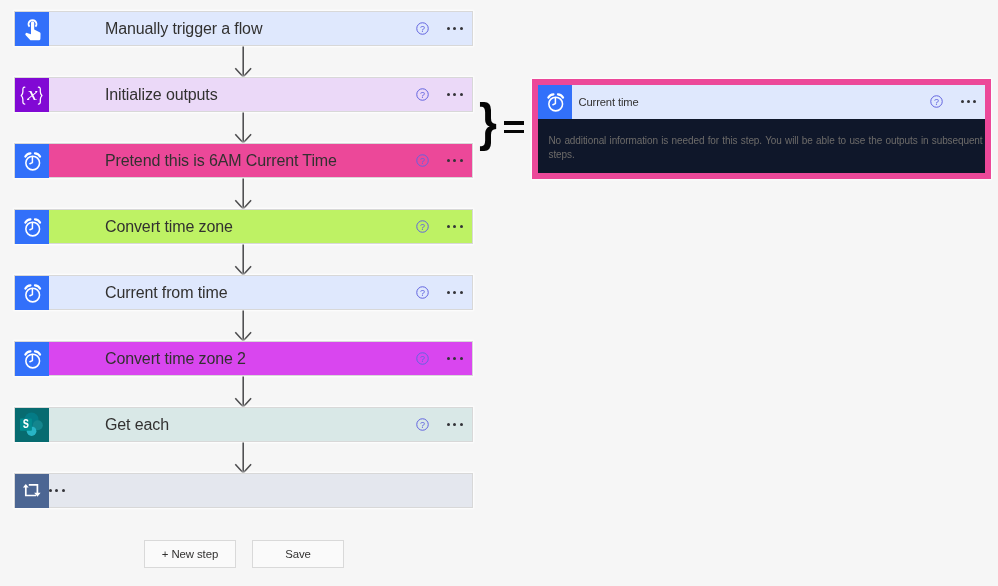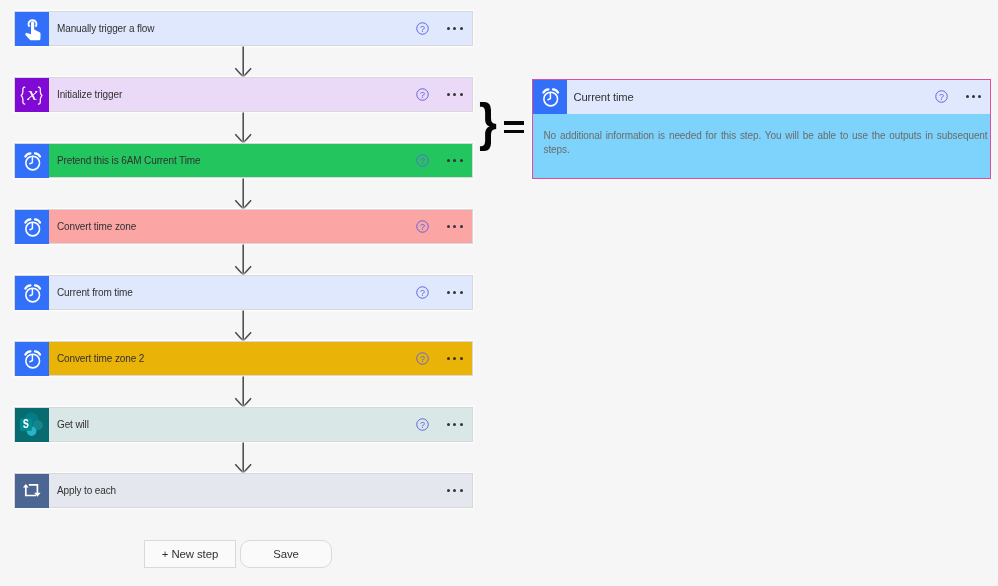--- a/index.html
+++ b/index.html
@@ -6,52 +6,52 @@
   body{width:998px;height:586px;background:#f6f6f6;
        font-family:"Liberation Sans",sans-serif;overflow:hidden;position:relative;}
 
   
   #flow{position:absolute;left:14px;top:11px;width:459px;}
   .card{position:relative;height:35px;display:flex;align-items:stretch;box-sizing:border-box;
         border:0.6px solid #d8d8d8;box-shadow:0 0 2px 1px rgba(255,255,255,0.9);}
   .card-icon{width:34px;height:34px;flex:0 0 34px;display:flex;align-items:flex-start;justify-content:flex-start;
              overflow:visible;}
   .card-body{flex:1;display:flex;align-items:center;box-sizing:border-box;}
-  .card-title{font-size:10px;color:#323130;padding-left:8px;flex:1;white-space:nowrap;
-              letter-spacing:-0.12px;}
+  .card-title{font-size:16px;color:#323130;padding-left:8px;flex:1;white-space:nowrap;
+              letter-spacing:-0.12px;margin-left:48px;}
   .card-actions{display:flex;align-items:center;}
   .help-btn{width:13px;height:13px;margin-right:17.5px;position:relative;display:flex;
             align-items:center;justify-content:center;}
   .ellipsis{width:15.9px;height:14px;margin-right:9.4px;display:flex;align-items:center;
             justify-content:space-between;position:relative;}
   .ellipsis i{display:block;width:3.0px;height:3.0px;border-radius:50%;background:#333338;}
   .ellipsis i,.help-btn svg,.card-icon svg{pointer-events:none;}
 
   .connector{height:31px;position:relative;}
   .connector svg{position:absolute;left:209px;top:0px;}
 
   
-  #buttons{position:absolute;left:144px;top:540px;display:flex;gap:4px;}
+  #buttons{position:absolute;left:144px;top:540px;display:flex;gap:16px;}
   .btn{height:28px;border:1px solid #d9d9d9;background:#fafafa;color:#323130;
        font-size:11.4px;display:flex;align-items:center;justify-content:center;
        box-sizing:border-box;font-family:"Liberation Sans",sans-serif;letter-spacing:-0.1px;padding:0;}
   #btn-newstep{width:92px;}
-  #btn-save{width:92px;border-radius:10px;}
+  #btn-save{width:92px;}
 
   
   #brace{position:absolute;left:478.5px;top:97px;font-size:51px;line-height:51px;color:#050505;
          font-family:"Liberation Sans",sans-serif;font-weight:bold;
          transform:scale(0.9,1);transform-origin:left top;}
   #equals{position:absolute;left:504px;top:121px;width:20px;}
   #equals span{display:block;height:3.6px;background:#060606;}
   #equals span+span{margin-top:5.1px;}
 
   
   #panel{position:absolute;left:531.5px;top:78.5px;width:459px;height:100px;
-         background:#7dd3fc;border:1px solid #ec4899;box-sizing:border-box;
+         background:#0f172a;border:6px solid #ec4899;box-sizing:border-box;
          box-shadow:0 0 2px 1px rgba(255,255,255,0.9);}
   #panel-head{height:34.6px;display:flex;align-items:stretch;background:#dfe8fd;}
   #panel-head .card-icon{height:34.6px;}
   #panel-head .card-icon{background:#3270fa;}
   #panel-title{font-size:11.2px;color:#323130;padding-left:7px;flex:1;display:flex;align-items:center;
                letter-spacing:-0.12px;}
   #panel-body{padding:15px 2px 0 11px;}
   #panel .ellipsis{margin-right:8px;}
   #panel .help-btn{margin-right:18px;}
   #panel-text{font-size:10px;color:#6d6b69;line-height:14.1px;text-align:justify;
@@ -101,52 +101,52 @@
       <div class="card-icon" style="background:#8109d4">
         <svg viewBox="0 0 34 34" width="34" height="34">
       <path d="M9.8 9.2 C7.5 9.2 7.9 11.05 7.9 13.4 C7.9 16.05 6.7 16.95 6.25 17.6
                C6.7 18.25 7.9 19.15 7.9 21.8 C7.9 24.15 7.5 26.0 9.8 26.0" fill="none" stroke="#fff" stroke-width="1.25" stroke-linecap="round" stroke-linejoin="round"></path>
       <path d="M23.4 9.2 C25.7 9.2 25.3 11.05 25.3 13.4 C25.3 16.05 26.5 16.95 26.95 17.6
                C26.5 18.25 25.3 19.15 25.3 21.8 C25.3 24.15 25.7 26.0 23.4 26.0" fill="none" stroke="#fff" stroke-width="1.25" stroke-linecap="round" stroke-linejoin="round"></path>
       <text x="17.5" y="21.95" font-size="19" font-style="italic" fill="#fff" text-anchor="middle" transform="translate(17.5,0) scale(1.22,1) translate(-17.5,0)" font-family="Liberation Serif, serif">x</text>
     </svg>
       </div>
       <div class="card-body" style="background:#ebd9f8">
-        <div class="card-title">Initialize trigger</div>
-        <div class="card-actions">
-          <div class="help-btn">
-            <svg viewBox="0 0 13 13" width="13" height="13">
-              <circle cx="6.5" cy="6.5" r="5.75" fill="none" stroke="#6264df" stroke-width="1.0"></circle>
-              <text x="6.55" y="9.85" font-size="9" fill="#6264df" text-anchor="middle" font-family="Liberation Sans, sans-serif">?</text>
-            </svg>
-          </div>
-          <div class="ellipsis">
-            <i></i>
-            <i></i>
-            <i></i>
-          </div>
-        </div>
-      </div>
-    </div>
-    <div class="connector">
-      <svg width="40" height="32" viewBox="0 0 40 32">
-        <path d="M20.2 0.6 L20.2 30.7" stroke="#4c4c4e" stroke-width="1.55" fill="none"></path>
-        <path d="M12.3 22.2 L20.2 30.9 L28.1 22.2" stroke="#4c4c4e" stroke-width="1.55" fill="none" stroke-linecap="butt" stroke-linejoin="miter"></path>
-      </svg>
-    </div>
-    <div class="card">
-      <div class="card-icon" style="background:#3270fa">
-        <svg viewBox="0 0 34 34" width="34" height="34">
-      <path d="M10.3 12.6 A6.6 6.6 0 0 1 15.5 9.35" fill="none" stroke="#fff" stroke-width="2.1" stroke-linecap="round"></path>
-      <path d="M25.1 12.6 A6.6 6.6 0 0 0 19.9 9.35" fill="none" stroke="#fff" stroke-width="2.1" stroke-linecap="round"></path>
-      <circle cx="17.7" cy="19.0" r="6.85" fill="none" stroke="#fff" stroke-width="1.55"></circle>
-      <path d="M17.4 12.5 L17.4 18.6 L14.9 19.7" fill="none" stroke="#fff" stroke-width="1.5" stroke-linecap="round" stroke-linejoin="round"></path>
-    </svg>
-      </div>
-      <div class="card-body" style="background:#22c55e">
+        <div class="card-title">Initialize outputs</div>
+        <div class="card-actions">
+          <div class="help-btn">
+            <svg viewBox="0 0 13 13" width="13" height="13">
+              <circle cx="6.5" cy="6.5" r="5.75" fill="none" stroke="#6264df" stroke-width="1.0"></circle>
+              <text x="6.55" y="9.85" font-size="9" fill="#6264df" text-anchor="middle" font-family="Liberation Sans, sans-serif">?</text>
+            </svg>
+          </div>
+          <div class="ellipsis">
+            <i></i>
+            <i></i>
+            <i></i>
+          </div>
+        </div>
+      </div>
+    </div>
+    <div class="connector">
+      <svg width="40" height="32" viewBox="0 0 40 32">
+        <path d="M20.2 0.6 L20.2 30.7" stroke="#4c4c4e" stroke-width="1.55" fill="none"></path>
+        <path d="M12.3 22.2 L20.2 30.9 L28.1 22.2" stroke="#4c4c4e" stroke-width="1.55" fill="none" stroke-linecap="butt" stroke-linejoin="miter"></path>
+      </svg>
+    </div>
+    <div class="card">
+      <div class="card-icon" style="background:#3270fa">
+        <svg viewBox="0 0 34 34" width="34" height="34">
+      <path d="M10.3 12.6 A6.6 6.6 0 0 1 15.5 9.35" fill="none" stroke="#fff" stroke-width="2.1" stroke-linecap="round"></path>
+      <path d="M25.1 12.6 A6.6 6.6 0 0 0 19.9 9.35" fill="none" stroke="#fff" stroke-width="2.1" stroke-linecap="round"></path>
+      <circle cx="17.7" cy="19.0" r="6.85" fill="none" stroke="#fff" stroke-width="1.55"></circle>
+      <path d="M17.4 12.5 L17.4 18.6 L14.9 19.7" fill="none" stroke="#fff" stroke-width="1.5" stroke-linecap="round" stroke-linejoin="round"></path>
+    </svg>
+      </div>
+      <div class="card-body" style="background:#ec4899">
         <div class="card-title">Pretend this is 6AM Current Time</div>
         <div class="card-actions">
           <div class="help-btn">
             <svg viewBox="0 0 13 13" width="13" height="13">
               <circle cx="6.5" cy="6.5" r="5.75" fill="none" stroke="#6264df" stroke-width="1.0"></circle>
               <text x="6.55" y="9.85" font-size="9" fill="#6264df" text-anchor="middle" font-family="Liberation Sans, sans-serif">?</text>
             </svg>
           </div>
           <div class="ellipsis">
             <i></i>
@@ -164,21 +164,21 @@
     </div>
     <div class="card">
       <div class="card-icon" style="background:#3270fa">
         <svg viewBox="0 0 34 34" width="34" height="34">
       <path d="M10.3 12.6 A6.6 6.6 0 0 1 15.5 9.35" fill="none" stroke="#fff" stroke-width="2.1" stroke-linecap="round"></path>
       <path d="M25.1 12.6 A6.6 6.6 0 0 0 19.9 9.35" fill="none" stroke="#fff" stroke-width="2.1" stroke-linecap="round"></path>
       <circle cx="17.7" cy="19.0" r="6.85" fill="none" stroke="#fff" stroke-width="1.55"></circle>
       <path d="M17.4 12.5 L17.4 18.6 L14.9 19.7" fill="none" stroke="#fff" stroke-width="1.5" stroke-linecap="round" stroke-linejoin="round"></path>
     </svg>
       </div>
-      <div class="card-body" style="background:#fca5a5">
+      <div class="card-body" style="background:#bef264">
         <div class="card-title">Convert time zone</div>
         <div class="card-actions">
           <div class="help-btn">
             <svg viewBox="0 0 13 13" width="13" height="13">
               <circle cx="6.5" cy="6.5" r="5.75" fill="none" stroke="#6264df" stroke-width="1.0"></circle>
               <text x="6.55" y="9.85" font-size="9" fill="#6264df" text-anchor="middle" font-family="Liberation Sans, sans-serif">?</text>
             </svg>
           </div>
           <div class="ellipsis">
             <i></i>
@@ -228,21 +228,21 @@
     </div>
     <div class="card">
       <div class="card-icon" style="background:#3270fa">
         <svg viewBox="0 0 34 34" width="34" height="34">
       <path d="M10.3 12.6 A6.6 6.6 0 0 1 15.5 9.35" fill="none" stroke="#fff" stroke-width="2.1" stroke-linecap="round"></path>
       <path d="M25.1 12.6 A6.6 6.6 0 0 0 19.9 9.35" fill="none" stroke="#fff" stroke-width="2.1" stroke-linecap="round"></path>
       <circle cx="17.7" cy="19.0" r="6.85" fill="none" stroke="#fff" stroke-width="1.55"></circle>
       <path d="M17.4 12.5 L17.4 18.6 L14.9 19.7" fill="none" stroke="#fff" stroke-width="1.5" stroke-linecap="round" stroke-linejoin="round"></path>
     </svg>
       </div>
-      <div class="card-body" style="background:#eab308">
+      <div class="card-body" style="background:#d946ef">
         <div class="card-title">Convert time zone 2</div>
         <div class="card-actions">
           <div class="help-btn">
             <svg viewBox="0 0 13 13" width="13" height="13">
               <circle cx="6.5" cy="6.5" r="5.75" fill="none" stroke="#6264df" stroke-width="1.0"></circle>
               <text x="6.55" y="9.85" font-size="9" fill="#6264df" text-anchor="middle" font-family="Liberation Sans, sans-serif">?</text>
             </svg>
           </div>
           <div class="ellipsis">
             <i></i>
@@ -262,21 +262,21 @@
       <div class="card-icon" style="background:#076b70">
         <svg viewBox="0 0 34 34" width="34" height="34">
       <circle cx="16.5" cy="11.4" r="7.0" fill="#047b86"></circle>
       <circle cx="22.8" cy="17.3" r="5.0" fill="#14858d"></circle>
       <circle cx="16.6" cy="23.2" r="4.8" fill="#28b4c6"></circle>
       <rect x="5.0" y="10.5" width="11.9" height="12.2" rx="0.8" fill="#038c90"></rect>
       <text x="10.95" y="19.7" font-size="17" font-weight="bold" fill="#fff" text-anchor="middle" transform="translate(10.95,0) scale(0.66,1) translate(-10.95,0)" font-family="Liberation Sans, sans-serif">s</text>
     </svg>
       </div>
       <div class="card-body" style="background:#d9e8e7">
-        <div class="card-title">Get will</div>
+        <div class="card-title">Get each</div>
         <div class="card-actions">
           <div class="help-btn">
             <svg viewBox="0 0 13 13" width="13" height="13">
               <circle cx="6.5" cy="6.5" r="5.75" fill="none" stroke="#6264df" stroke-width="1.0"></circle>
               <text x="6.55" y="9.85" font-size="9" fill="#6264df" text-anchor="middle" font-family="Liberation Sans, sans-serif">?</text>
             </svg>
           </div>
           <div class="ellipsis">
             <i></i>
             <i></i>
@@ -294,21 +294,20 @@
     <div class="card">
       <div class="card-icon" style="background:#4c6693">
         <svg viewBox="0 0 34 34" width="34" height="34">
       <path d="M10.8 12.2 L10.8 21.5 L21.0 21.5" fill="none" stroke="#fff" stroke-width="1.7" stroke-linejoin="miter" stroke-linecap="butt"></path>
       <path d="M13.8 10.8 L22.4 10.8 L22.4 19.2" fill="none" stroke="#fff" stroke-width="1.7" stroke-linejoin="miter" stroke-linecap="butt"></path>
       <path d="M7.9 13.6 L10.8 10.0 L13.7 13.6 Z" fill="#fff"></path>
       <path d="M19.2 18.8 L22.4 22.7 L25.6 18.8 Z" fill="#fff"></path>
     </svg>
       </div>
       <div class="card-body" style="background:#e4e7ee">
-        <div class="card-title">Apply to each</div>
         <div class="card-actions">
           <div class="ellipsis">
             <i></i>
             <i></i>
             <i></i>
           </div>
         </div>
       </div>
     </div>
   </div>

